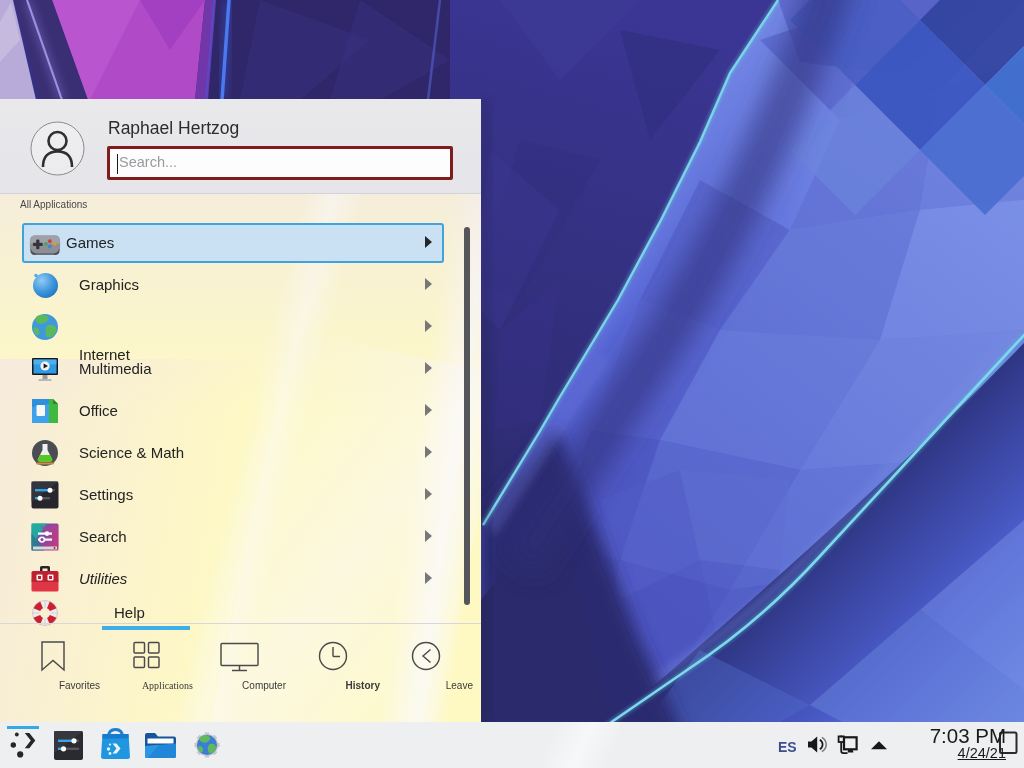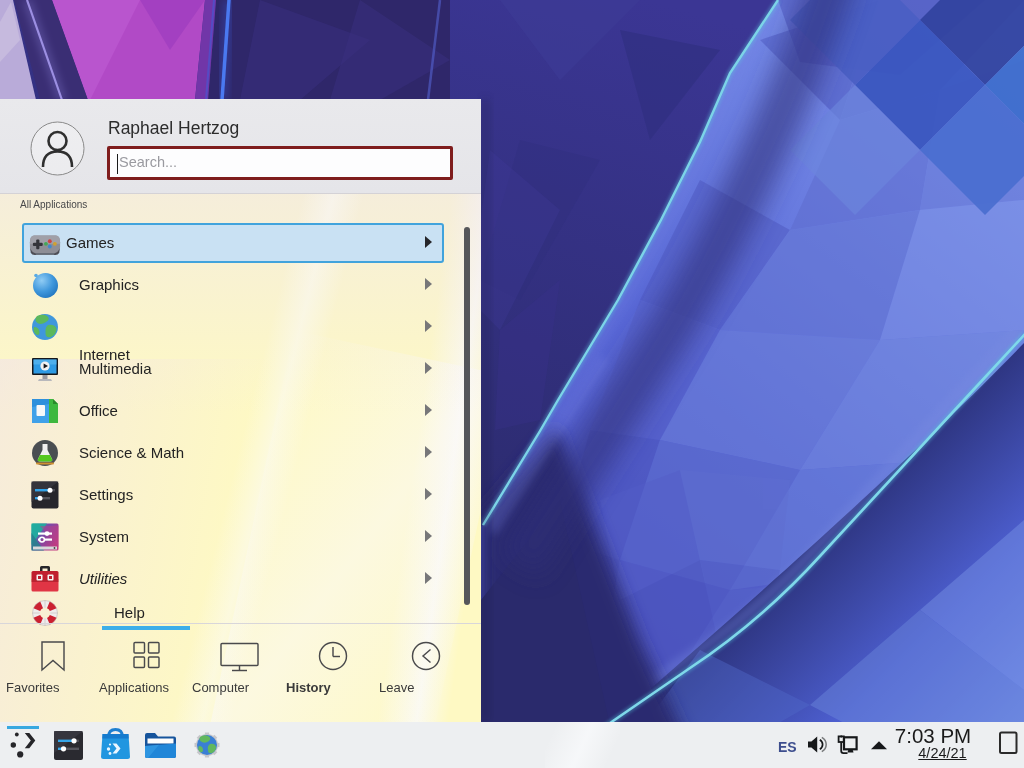--- a/index.html
+++ b/index.html
@@ -1,21 +1,21 @@
 <!DOCTYPE html>
 <html><head>
 <meta charset="utf-8">
 <style>
   html,body{margin:0;padding:0;width:1024px;height:768px;overflow:hidden;
     font-family:"Liberation Sans", sans-serif;}
   #desk{position:absolute;left:0;top:0;width:1024px;height:768px;overflow:hidden;}
   #wall{position:absolute;left:0;top:0;}
   .abs{position:absolute;}
   .lbl{font-size:15px;color:#232323;}
-  .tablbl{position:absolute;width:94px;text-align:left;top:581px;font-size:13px;color:#3a3a3a;}
+  .tablbl{position:absolute;width:94px;text-align:right;top:581px;font-size:10px;color:#3a3a3a;}
 </style>
 </head>
 <body>
 <div id="desk">
 <svg id="wall" width="1024" height="768" viewBox="0 0 1024 768">
   <defs>
     <linearGradient id="gB" x1="560" y1="740" x2="1060" y2="80" gradientUnits="userSpaceOnUse">
       <stop offset="0" stop-color="#474cbc"></stop>
       <stop offset="0.45" stop-color="#5968d6"></stop>
       <stop offset="1" stop-color="#7e95ec"></stop>
@@ -202,21 +202,21 @@
     <path d="M11.5,13.8 L15.5,13.8 L16.5,17 L10.5,17 Z" fill="#16181a"></path>
     <rect x="1.6" y="0.9" width="5.2" height="5.6" fill="none" stroke="#16181a" stroke-width="1.8"></rect>
     <rect x="3.5" y="0" width="1.6" height="2" fill="#16181a"></rect>
     <path d="M4.2,6.7 L4.2,15.6 Q4.2,17.6 6.4,17.6 L10.5,17.6" fill="none" stroke="#16181a" stroke-width="1.8"></path>
   </g>
 
   <path d="M871,27.3 L879,19.3 L887,27.3 Z" fill="#16181a"></path>
 
   <rect x="1000" y="10.5" width="16.5" height="20.5" rx="1.5" fill="none" stroke="#2a2a2a" stroke-width="2"></rect>
 </svg>
-<div class="abs" style="left:860px;top:725px;width:146px;height:42px;text-align:center;color:#1a1a1a;">
+<div class="abs" style="left:860px;top:725px;width:146px;height:42px;text-align:right;color:#1a1a1a;">
   <div style="font-size:20.5px;line-height:21px;">7:03&nbsp;PM</div>
   <div style="font-size:14.5px;line-height:15px;padding-left:19px;text-decoration:underline;">4/24/21</div>
 </div>
 
 <div class="abs" id="menu" style="left:0;top:99px;width:481px;height:623px;background:#fef9c3;overflow:hidden;">
 
   <div class="abs" style="left:415px;top:80px;width:70px;height:560px;background:linear-gradient(90deg,rgba(255,255,255,0) 0%,rgba(250,250,255,0.75) 55%,rgba(240,240,248,0) 100%);transform:rotate(8deg);"></div>
   <div class="abs" style="left:250px;top:250px;width:220px;height:400px;background:linear-gradient(115deg,rgba(255,255,255,0) 0%,rgba(250,248,252,0.5) 50%,rgba(240,240,248,0) 100%);transform:rotate(12deg);"></div>
   <div class="abs" style="left:0;top:94px;width:481px;height:220px;background:linear-gradient(180deg,rgba(238,228,238,0.55),rgba(238,228,238,0));"></div>
   <div class="abs" style="left:0;top:260px;width:300px;height:363px;background:linear-gradient(100deg,rgba(240,224,238,0.55),rgba(240,224,238,0) 75%);"></div>
@@ -347,21 +347,21 @@
       <path d="M0.5,0.5 L16,0.5 L0.5,22 Z" fill="#1fae9e" opacity="0.9"></path>
       <path d="M0.5,27.5 L0.5,10 L13,27.5 Z" fill="#27808e" opacity="0.9"></path>
       <path d="M27.5,3 L27.5,24 L9,3 Z" fill="#b8408c" opacity="0.5"></path>
       <rect x="7" y="9.5" width="14" height="2.2" fill="#fff"></rect>
       <circle cx="16" cy="10.6" r="2.4" fill="#fff"></circle>
       <rect x="7" y="15.5" width="14" height="2.2" fill="#fff"></rect>
       <circle cx="11" cy="16.6" r="2.4" fill="url(#sysg)" stroke="#fff" stroke-width="1.6"></circle>
       <rect x="2" y="23.5" width="24" height="3" fill="#d8d8da"></rect>
       <circle cx="23.5" cy="25" r="0.9" fill="#444"></circle>
     </svg>
-    <div class="abs lbl" style="left:79px;top:429px;">System</div>
+    <div class="abs lbl" style="left:79px;top:429px;">Search</div>
     <svg class="abs" style="left:423px;top:430px;" width="10" height="14" viewBox="0 0 10 14">
           <path d="M2,1 L9,7 L2,13 Z" fill="#777779"></path>
         </svg>
 
     <svg class="abs" style="left:31px;top:466px;" width="28" height="28" viewBox="0 0 28 28">
       <path d="M9,6 L9,2.5 Q9,1 10.5,1 L17.5,1 Q19,1 19,2.5 L19,6 L16.5,6 L16.5,3.5 L11.5,3.5 L11.5,6 Z" fill="#26262a"></path>
       <path d="M2,6 L26,6 Q27.5,6 27.5,7.5 L27.5,14 L0.5,14 L0.5,7.5 Q0.5,6 2,6 Z" fill="#c01f2f"></path>
       <path d="M0.5,14 L27.5,14 L27.5,25 Q27.5,26.5 26,26.5 L2,26.5 Q0.5,26.5 0.5,25 Z" fill="#e03545"></path>
       <path d="M0.5,14 L27.5,14 L27.5,17 L0.5,17 Z" fill="#a01825" opacity="0.6"></path>
       <rect x="5.5" y="9.5" width="6" height="6" rx="1" fill="#f5f5f5"></rect>
@@ -424,19 +424,19 @@
 
         <circle cx="327" cy="17" r="13.5"></circle>
         <line x1="327" y1="17.5" x2="327" y2="8"></line>
         <line x1="327" y1="17.5" x2="334" y2="17.5"></line>
 
         <circle cx="420" cy="17" r="13.5"></circle>
         <path d="M424.5,10.5 L417,17 L424.5,23.5"></path>
       </g>
     </svg>
     <div class="tablbl" style="left:6px;">Favorites</div>
-    <div class="tablbl" style="left:99px;">Applications</div>
+    <div class="tablbl" style="left:99px;font-family:Liberation Serif, serif;">Applications</div>
     <div class="tablbl" style="left:192px;">Computer</div>
     <div class="tablbl" style="left:286px;font-weight:bold;">History</div>
     <div class="tablbl" style="left:379px;">Leave</div>
   </div>
 </div>
 </div>
 
 </body></html>

